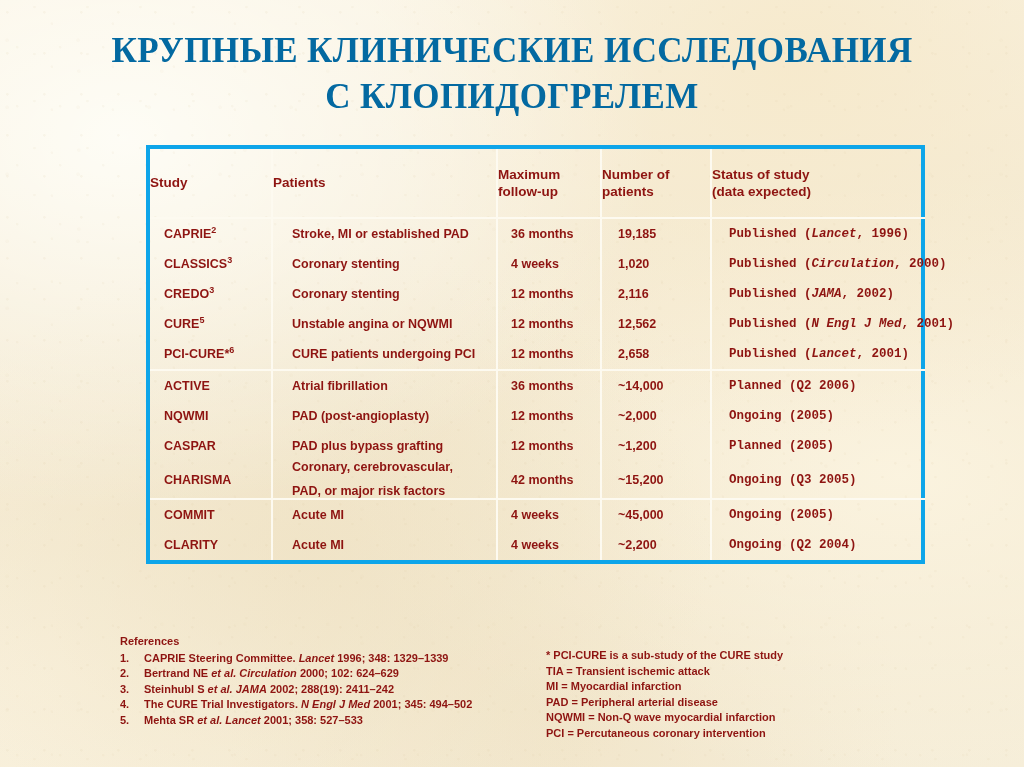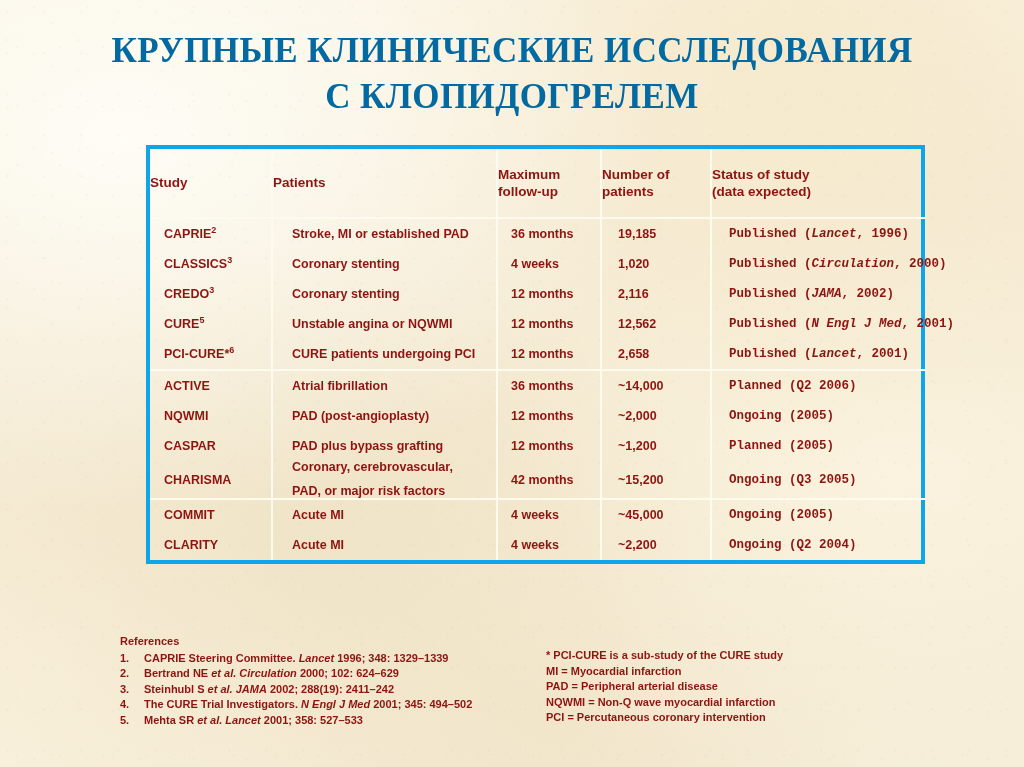--- a/index.html
+++ b/index.html
@@ -301,19 +301,20 @@
         <li><span class="num">1.</span>CAPRIE Steering Committee. <span class="ital">Lancet</span> 1996; 348: 1329–1339</li>
         <li><span class="num">2.</span>Bertrand NE <span class="ital">et al. Circulation</span> 2000; 102: 624–629</li>
         <li><span class="num">3.</span>Steinhubl S <span class="ital">et al. JAMA</span> 2002; 288(19): 2411–242</li>
         <li><span class="num">4.</span>The CURE Trial Investigators. <span class="ital">N Engl J Med</span> 2001; 345: 494–502</li>
         <li><span class="num">5.</span>Mehta SR <span class="ital">et al. Lancet</span> 2001; 358: 527–533</li>
       </ol>
   </div>
 
   <div class="foot foot-right" id="abbr-block">
       <div class="abbr-line">* PCI-CURE is a sub-study of the CURE study</div>
+      <div class="abbr-line">TIA = Transient ischemic attack</div>
       <div class="abbr-line">MI = Myocardial infarction</div>
       <div class="abbr-line">PAD = Peripheral arterial disease</div>
       <div class="abbr-line">NQWMI = Non-Q wave myocardial infarction</div>
       <div class="abbr-line">PCI = Percutaneous coronary intervention</div>
     </div>
 
 </div>
 
 </body></html>

